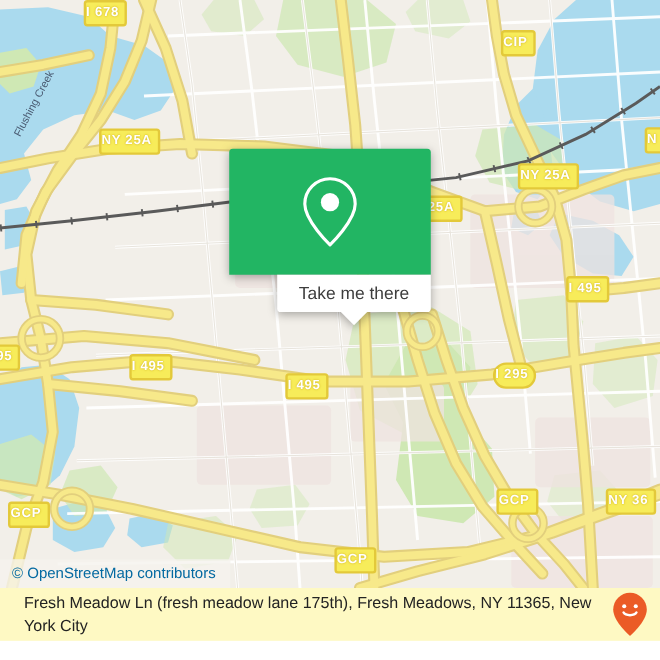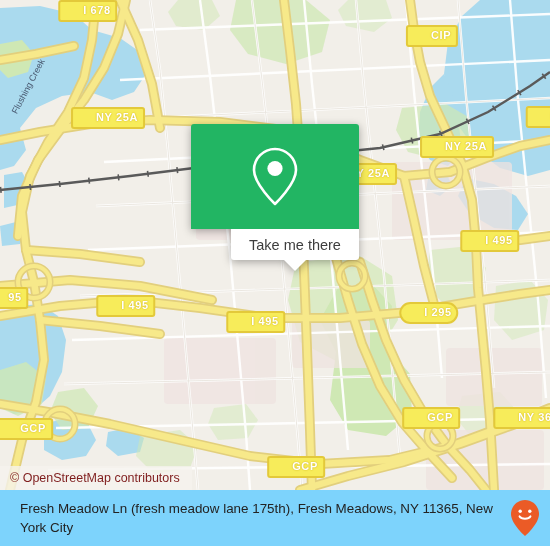--- a/index.html
+++ b/index.html
@@ -36,21 +36,21 @@
     position: absolute;
     transform: translate(-50%, -50%);
     background: #f7ec5a;
     border: 2px solid #e3c93a;
     border-radius: 3px;
     color: #ffffff;
     font-size: 11px;
     font-weight: bold;
     letter-spacing: .6px;
     line-height: 1;
-    padding: 3px 5px 4px 23px;
+    padding: 3px 5px 4px 0;
     white-space: nowrap;
     text-shadow: 0 0 2px #d8bd2c, 0 0 1px #d8bd2c;
     font-family: "Liberation Sans", sans-serif;
   }
 
   
   .water-label {
     position: absolute;
     color: #4a5b72;
     font-size: 9px;
@@ -104,32 +104,32 @@
   #attribution {
     position: absolute;
     left: 0;
     top: 466px;
     height: 24px;
     display: flex;
     align-items: center;
     padding-left: 10px;
     padding-right: 12px;
     background: rgba(245,243,238,0.80);
-    color: #7f1d1d;
+    color: #0369a1;
     font-size: 12.5px;
     font-family: "Liberation Sans", sans-serif;
     white-space: nowrap;
   }
 
   
   #footer {
     position: absolute;
     left: 0; top: 490px;
-    width: 550px; height: 56px;
-    background: #7dd3fc;
+    width: 550px; height: 44px;
+    background: #fef9c3;
     display: flex;
     align-items: center;
     box-sizing: border-box;
     padding: 0 10px 0 20px;
   }
   #footer-address {
     flex: 1;
     color: #232323;
     font-size: 13.4px;
     line-height: 1.45;

